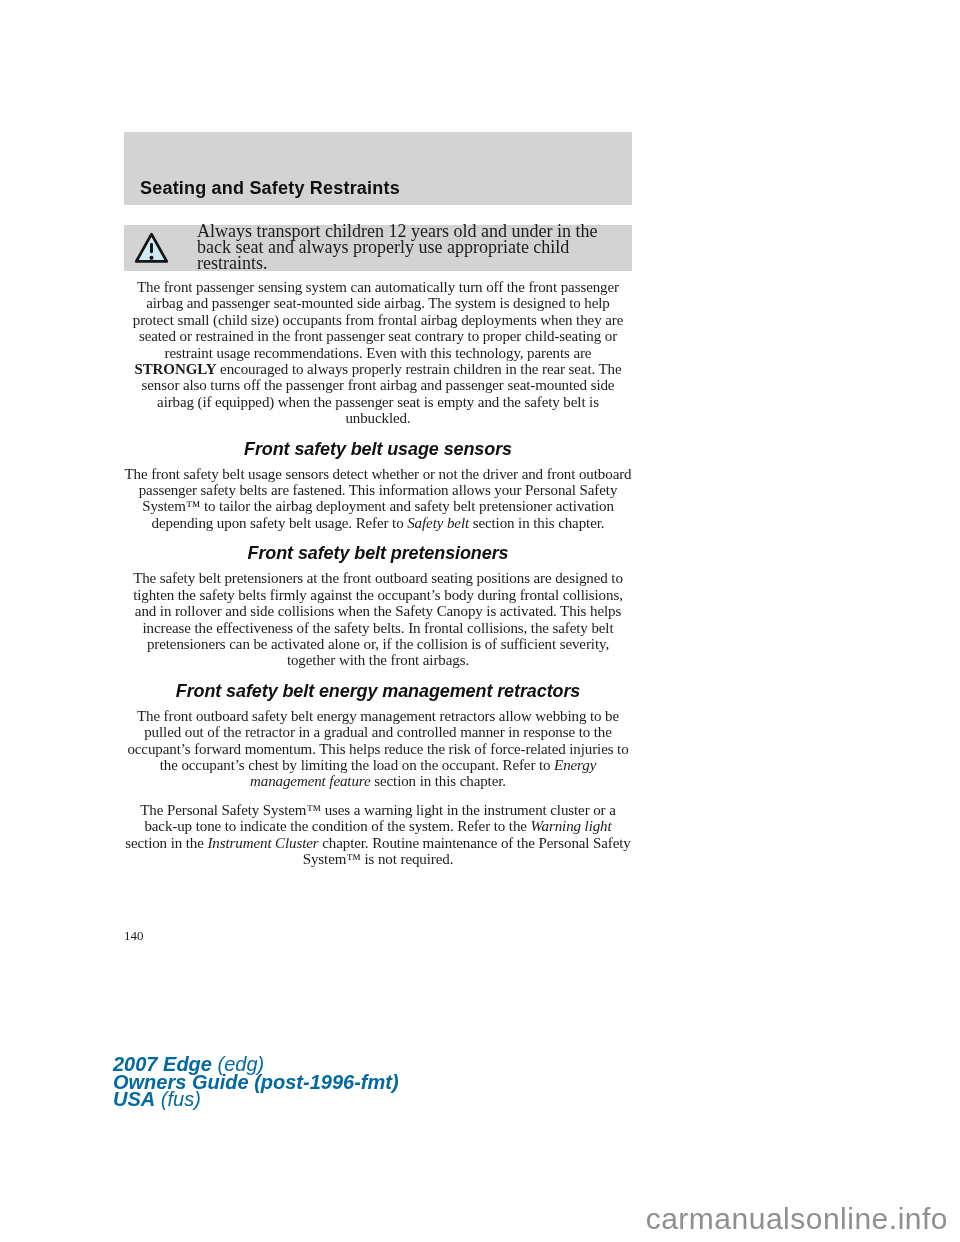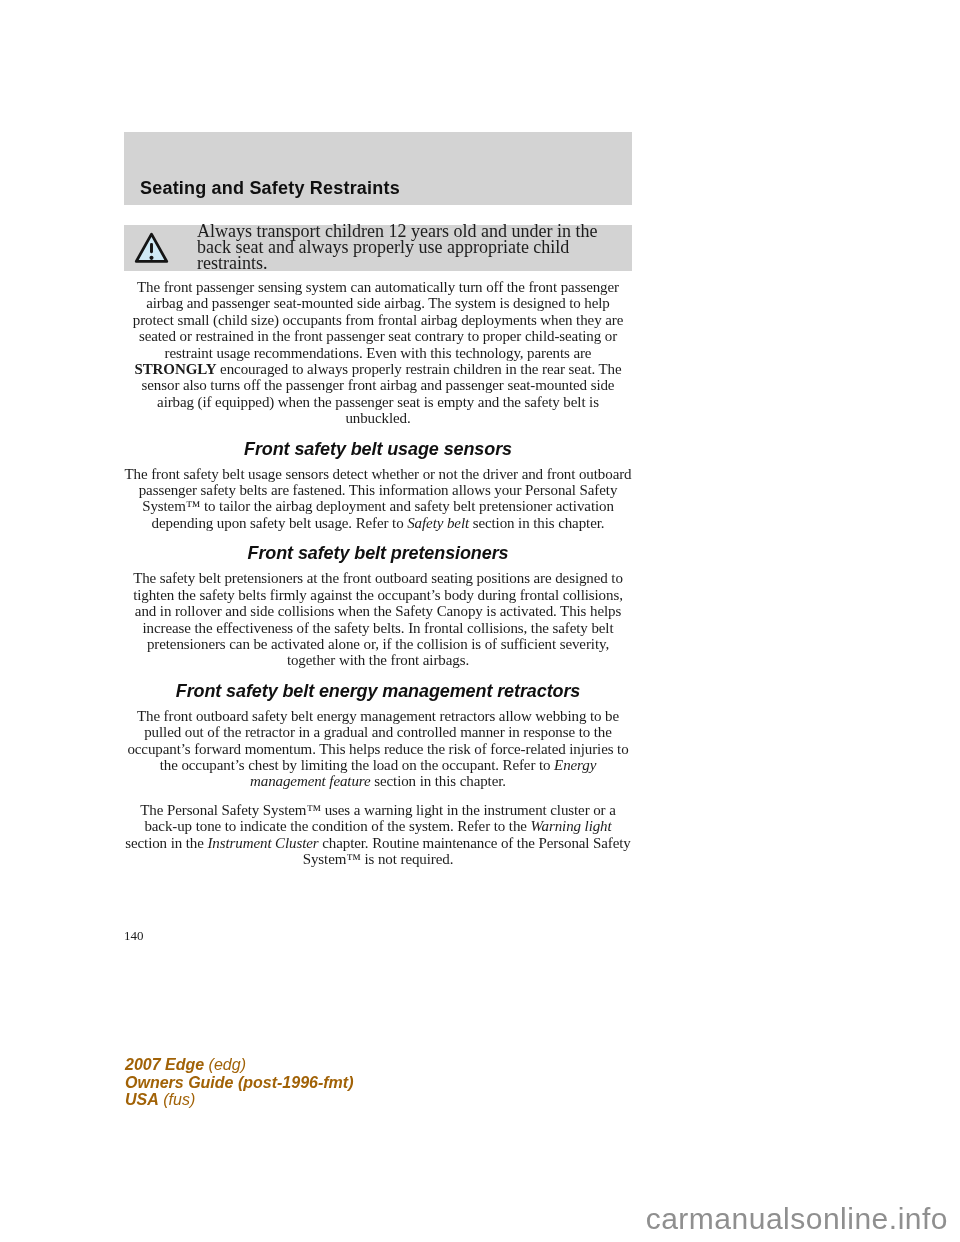--- a/index.html
+++ b/index.html
@@ -78,26 +78,26 @@
   .page-number {
     position: absolute;
     left: 124px; top: 928px;
     font-size: 13px;
     color: #1c1c1c;
   }
 
   
   .footer {
     position: absolute;
-    left: 125px; top: 1056px;
+    left: 113px; top: 1056px;
     font-family: "Liberation Sans", sans-serif;
     font-style: italic;
-    font-size: 16px;
+    font-size: 20px;
     line-height: 17.5px;
-    color: #a16207;
+    color: #0369a1;
   }
   .footer-line { white-space: pre; }
 
   
   .watermark {
     position: absolute;
     right: 12px; top: 1202px;
     font-family: "Liberation Sans", sans-serif;
     font-size: 30px;
     letter-spacing: 0.5px;

